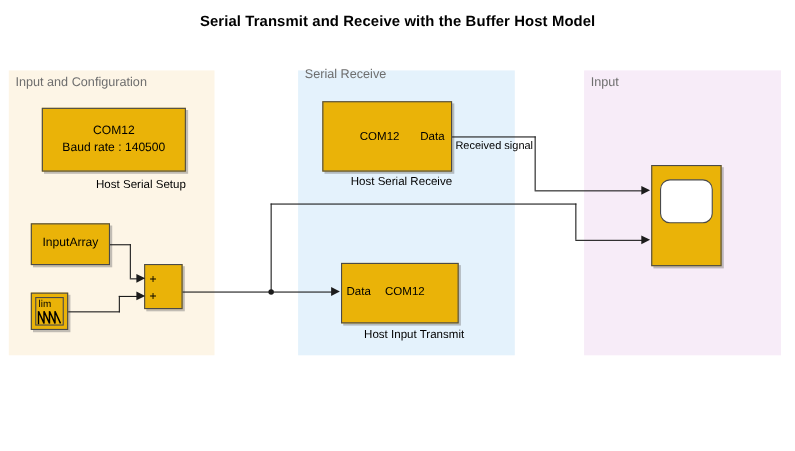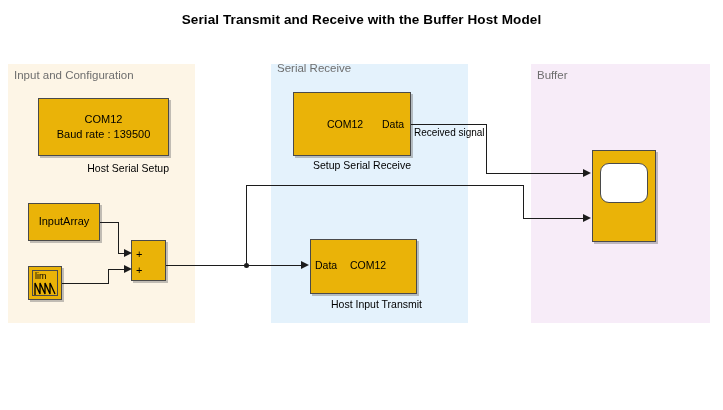--- a/index.html
+++ b/index.html
@@ -145,25 +145,25 @@
 
   <div class="title">Serial Transmit and Receive with the Buffer Host Model</div>
 
   <div class="region" style="left:8px; top:64px; width:187px; height:259px; background:#fdf5e6;"></div>
   <div class="region-label" style="left:14px; top:69px;">Input and Configuration</div>
 
   <div class="region" style="left:271px; top:64px; width:197px; height:259px; background:#e4f2fc;"></div>
   <div class="region-label" style="left:277px; top:62px;">Serial Receive</div>
 
   <div class="region" style="left:531px; top:64px; width:179px; height:259px; background:#f7ecf8;"></div>
-  <div class="region-label" style="left:537px; top:69px;">Buffer</div>
+  <div class="region-label" style="left:537px; top:69px;">Input</div>
 
   <div class="block" style="left:38px; top:98px; width:131px; height:58px;"></div>
   <div class="block-text" style="left:38px; top:113px; width:131px; text-align:center;">COM12</div>
-  <div class="block-text" style="left:38px; top:128px; width:131px; text-align:center;">Baud rate : 139500</div>
+  <div class="block-text" style="left:38px; top:128px; width:131px; text-align:center;">Baud rate : 140500</div>
   <div class="block-caption" style="left:38px; top:162px; width:131px;">Host Serial Setup</div>
 
   <div class="block" style="left:28px; top:203px; width:72px; height:38px;"></div>
   <div class="block-text" style="left:28px; top:215px; width:72px; text-align:center;">InputArray</div>
 
   <div class="block" style="left:28px; top:266px; width:34px; height:34px;">
     <div class="lim-inner">
       <div class="lim-text">lim</div>
       <svg width="28" height="16" viewBox="0 0 28 16" style="position:absolute; left:0px; top:9px;">
         <polyline points="2,15 2,3 7,14 7,3 12,14 12,3 17,14 17,3 22,14" fill="none" stroke="#000000" stroke-width="1.3"></polyline>
@@ -171,21 +171,21 @@
     </div>
   </div>
 
   <div class="block" style="left:131px; top:240px; width:35px; height:41px;"></div>
   <div class="sum-sign" style="left:136px; top:249px;">+</div>
   <div class="sum-sign" style="left:136px; top:265px;">+</div>
 
   <div class="block" style="left:293px; top:92px; width:118px; height:64px;"></div>
   <div class="port-label" style="left:327px; top:118px;">COM12</div>
   <div class="port-label" style="left:382px; top:118px;">Data</div>
-  <div class="block-caption" style="left:293px; top:159px; width:118px;">Setup Serial Receive</div>
+  <div class="block-caption" style="left:293px; top:159px; width:118px;">Host Serial Receive</div>
 
   <div class="block" style="left:310px; top:239px; width:107px; height:55px;"></div>
   <div class="port-label" style="left:315px; top:259px;">Data</div>
   <div class="port-label" style="left:350px; top:259px;">COM12</div>
   <div class="block-caption" style="left:304px; top:298px; width:118px;">Host Input Transmit</div>
 
   <div class="block" style="left:592px; top:150px; width:64px; height:92px;">
     <div class="scope-screen" style="left:7px; top:12px; width:48px; height:40px;"></div>
   </div>
 

